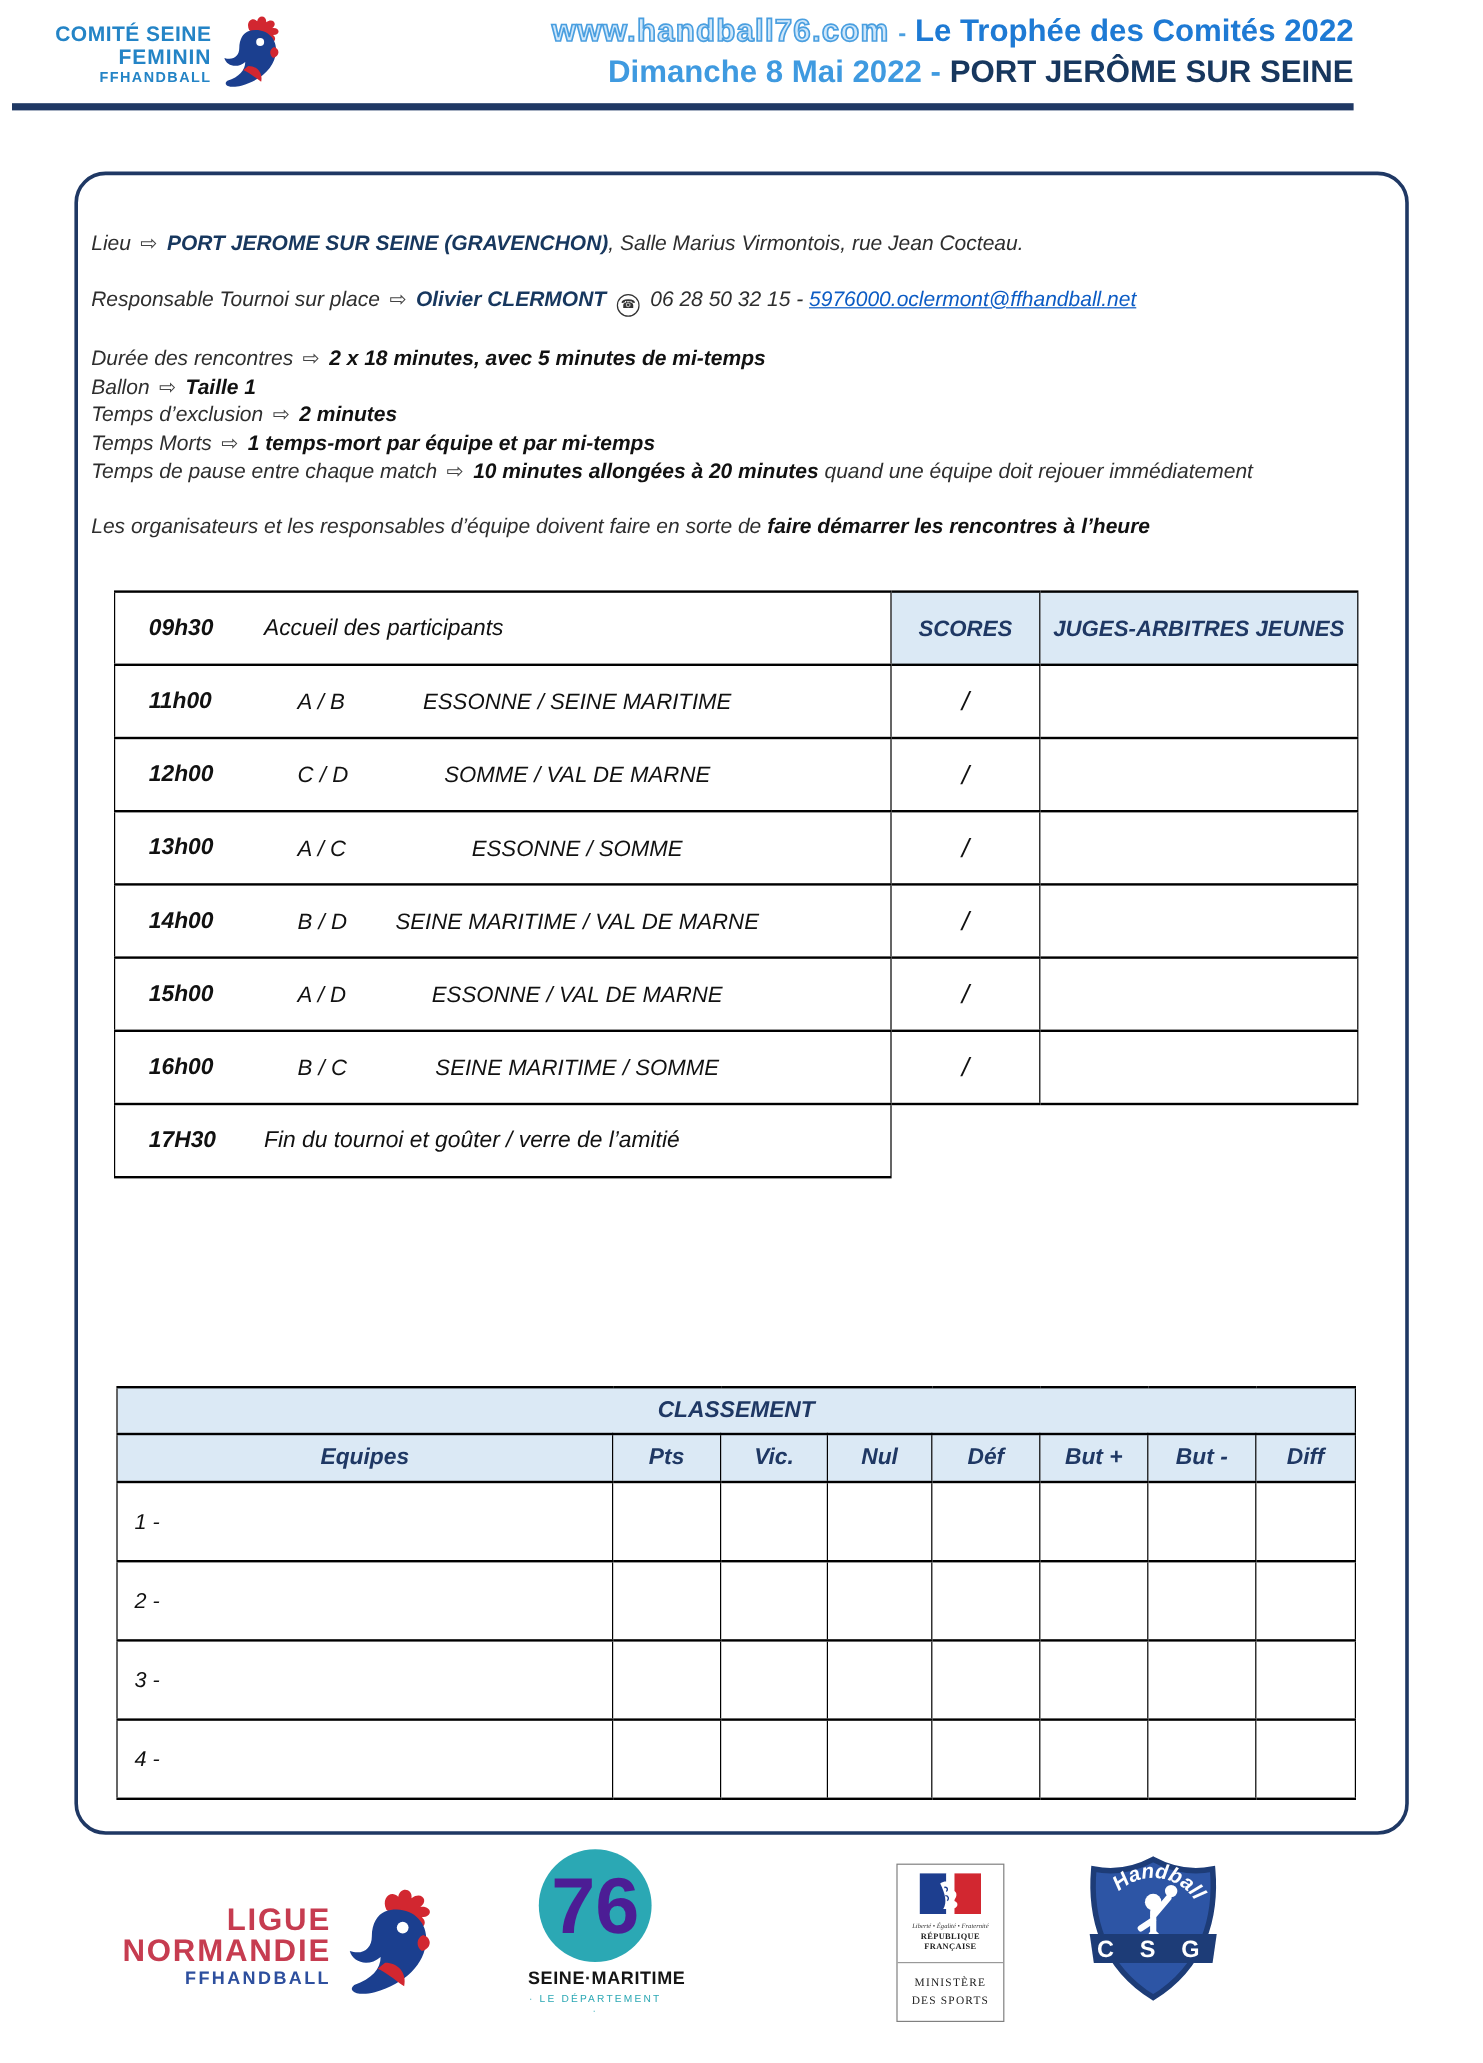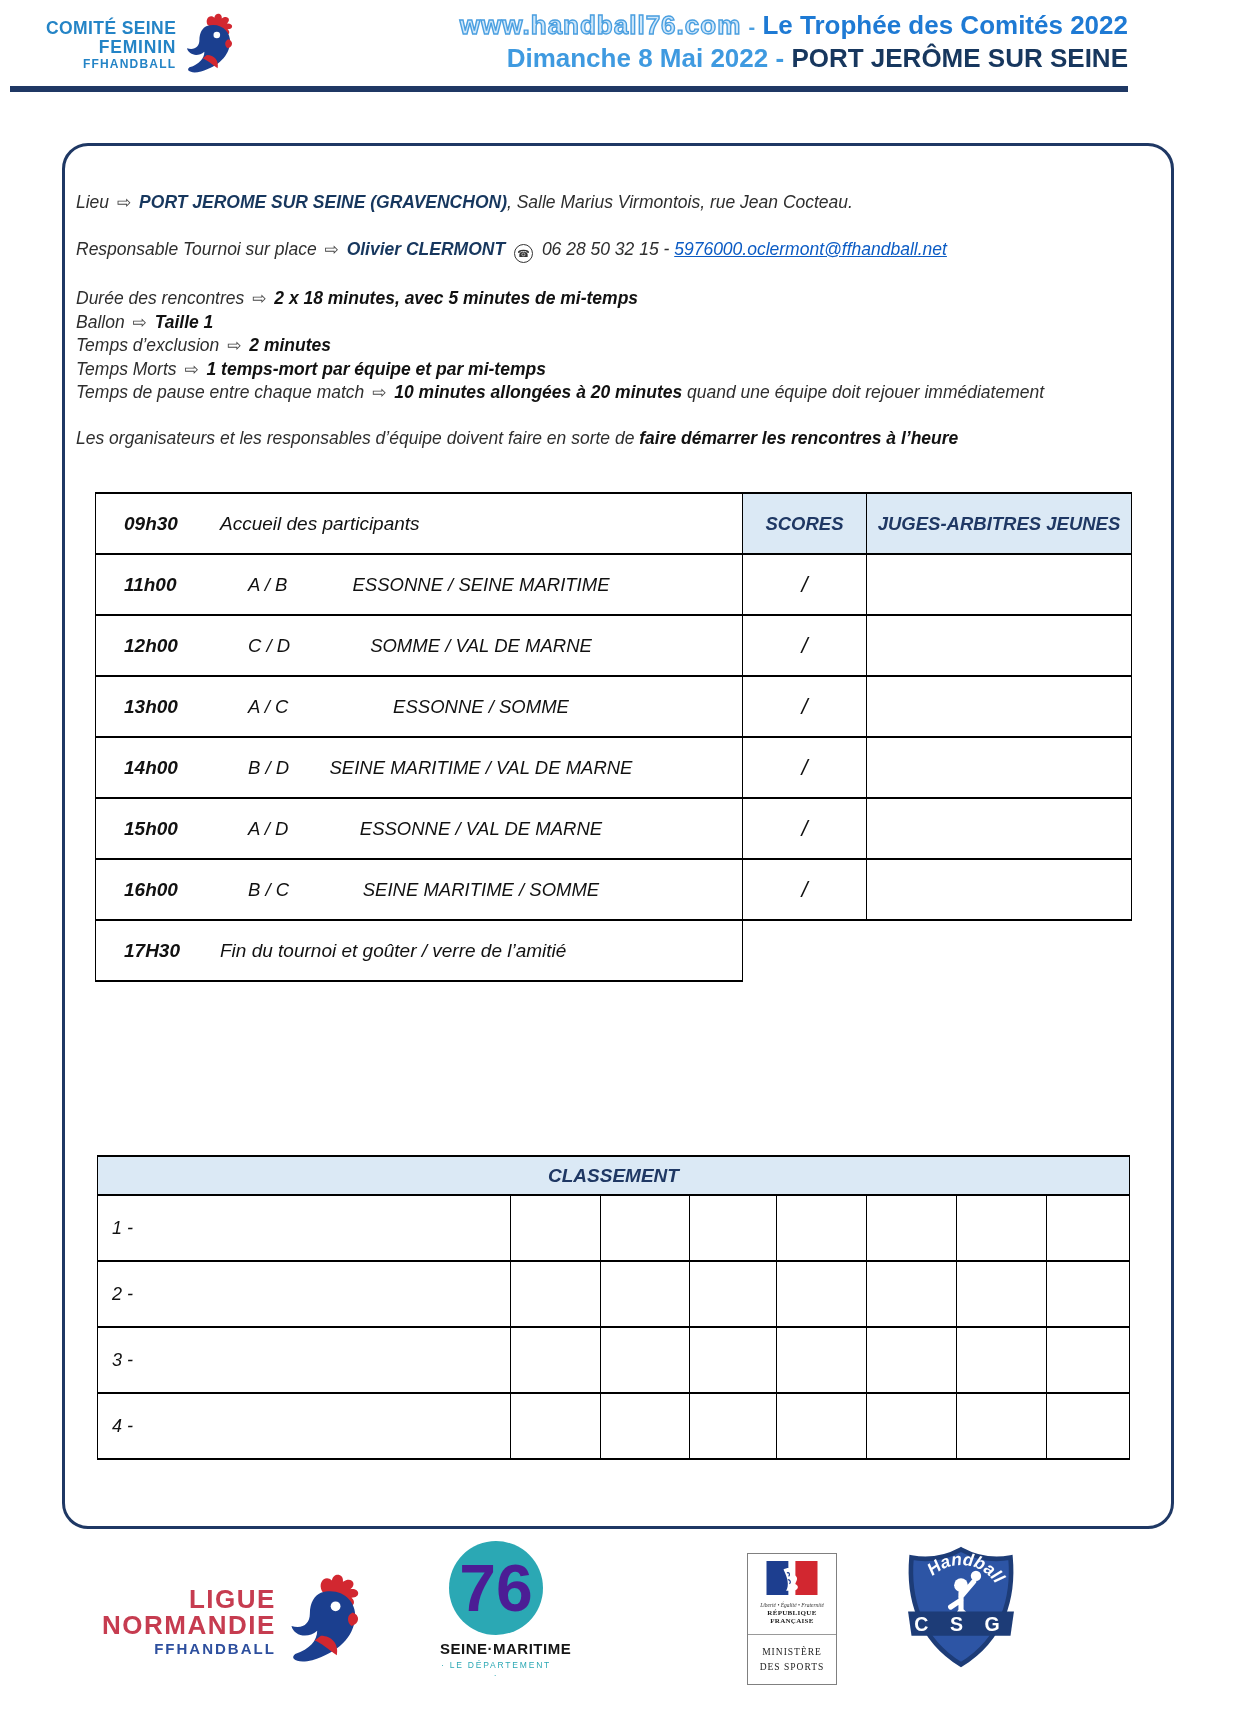--- a/index.html
+++ b/index.html
@@ -267,20 +267,30 @@
         <col style="width:89px">
         <col style="width:87px">
       <col style="width:90px">
         <col style="width:90px">
         <col style="width:90px">
         <col style="width:83px">
     </colgroup>
     <tbody>
         <tr class="title-row">
       <th colspan="8">CLASSEMENT</th>
+    </tr>
+    <tr class="head-row">
+      <th>Equipes</th>
+      <th>Pts</th>
+      <th>Vic.</th>
+      <th>Nul</th>
+      <th>Déf</th>
+      <th>But +</th>
+      <th>But -</th>
+      <th>Diff</th>
     </tr>
     <tr class="data-row">
       <td class="rank">1 -</td>
       <td></td>
           <td></td>
       <td></td>
           <td></td>
       <td></td>
           <td></td>
       <td></td>

